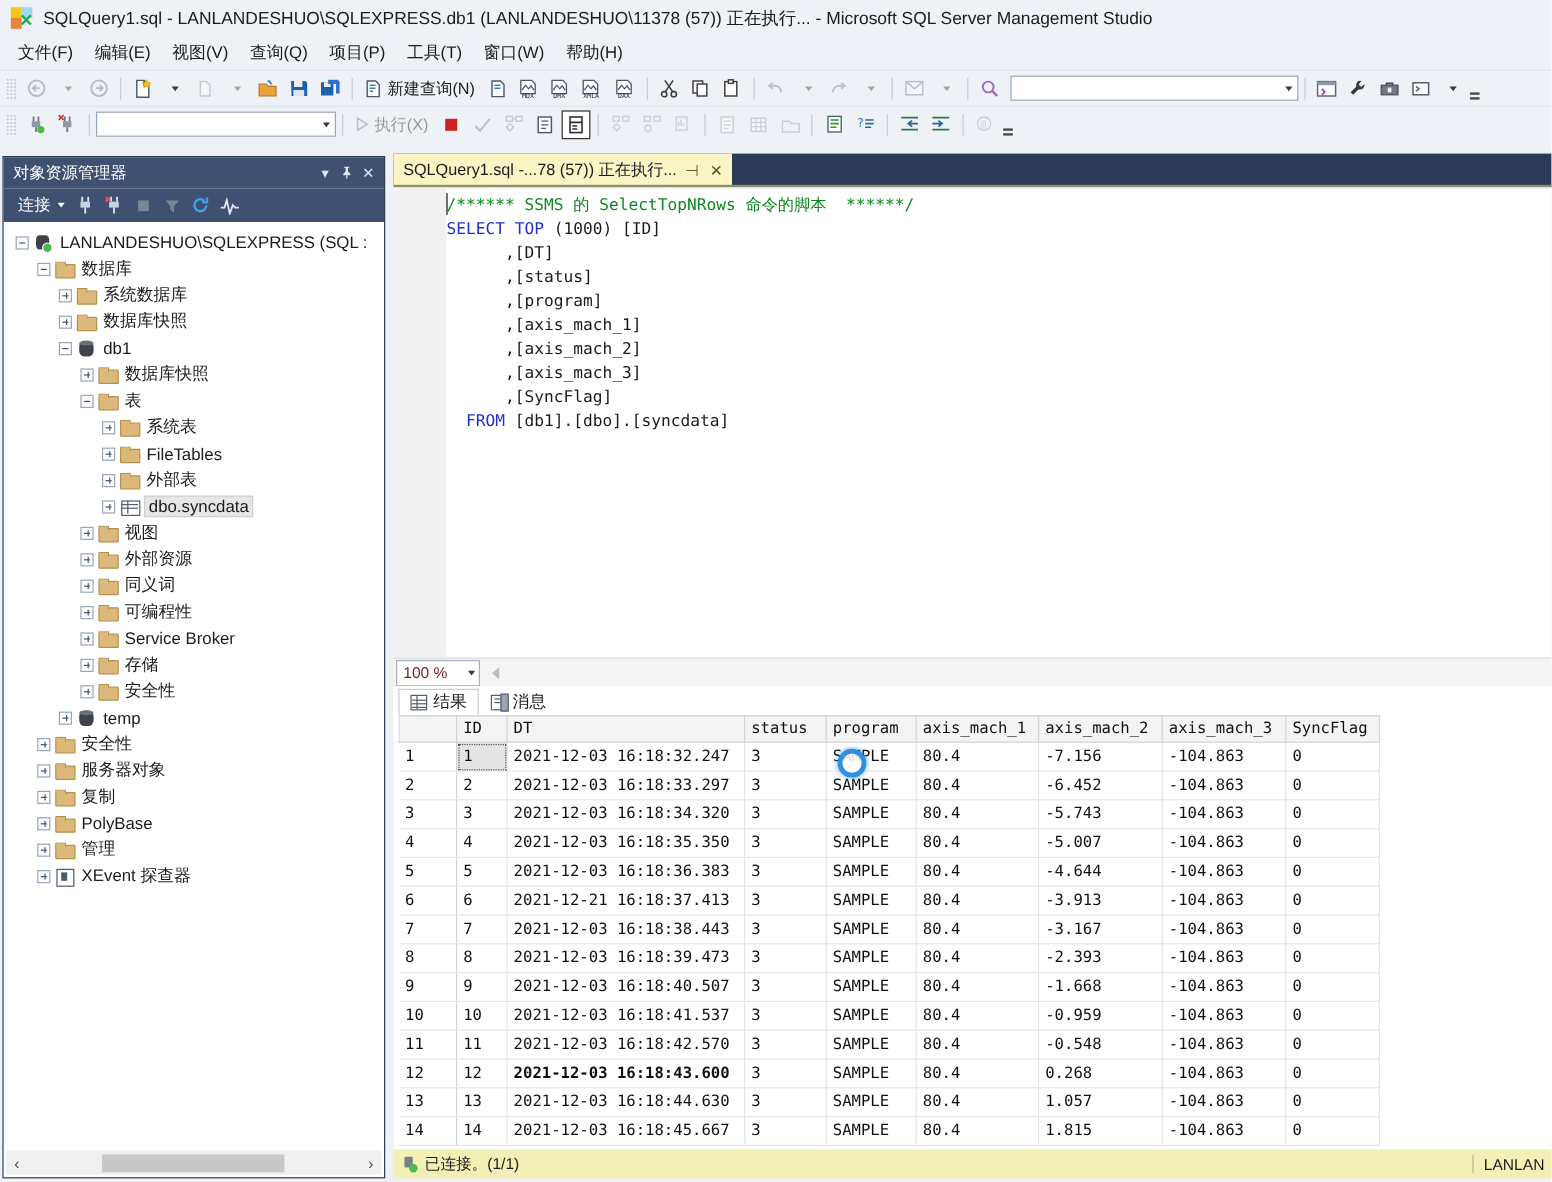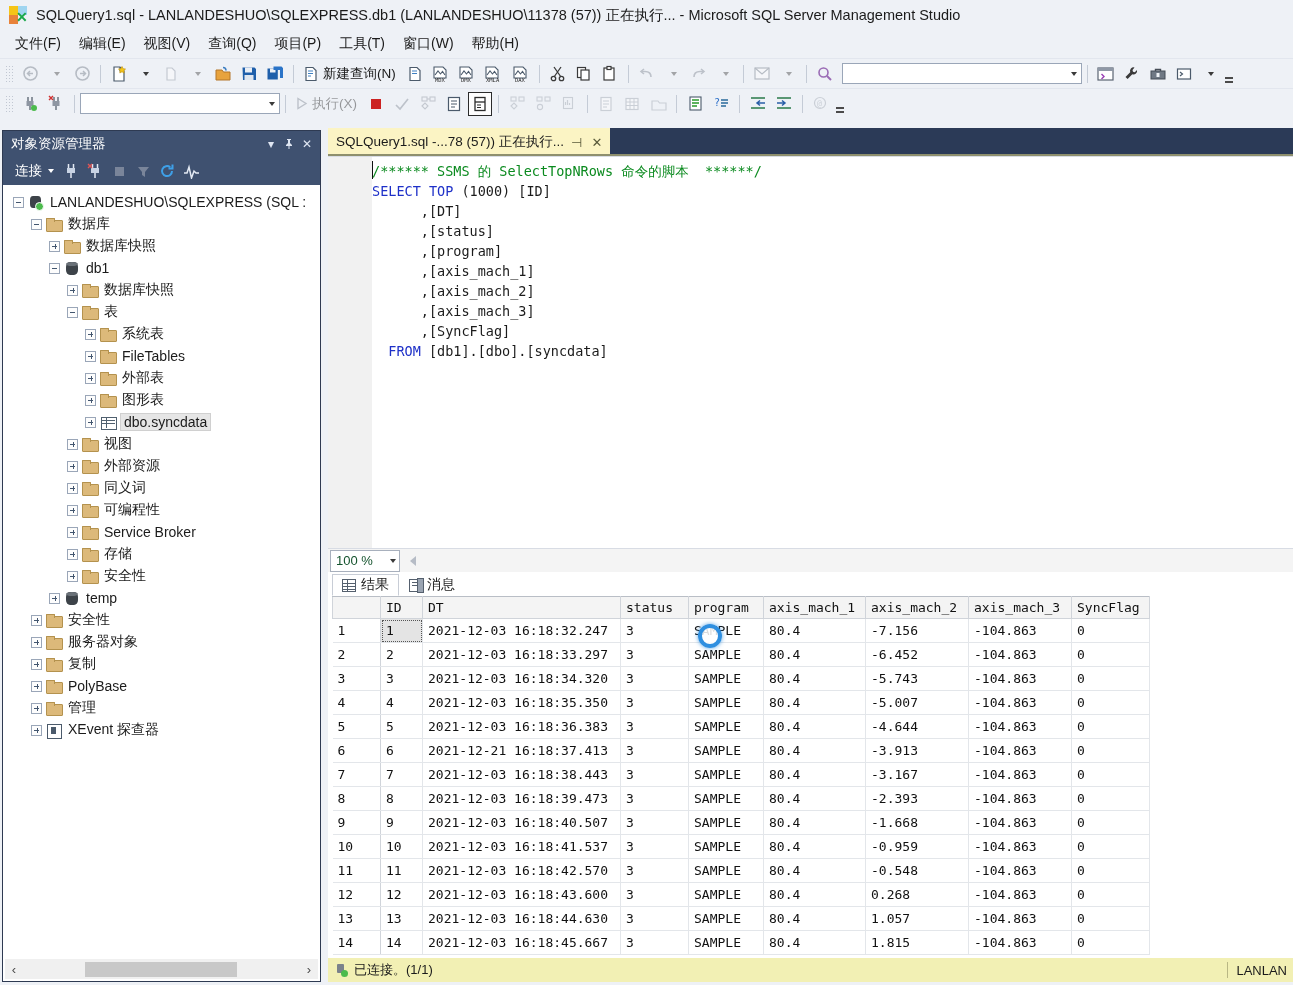--- a/index.html
+++ b/index.html
@@ -150,21 +150,21 @@
 
   
   .zoombar {
     position: absolute; left: 328px; top: 548px; width: 965px; height: 24px;
     background: #f4f4f4; display: flex; align-items: center; border-top: 1px solid #d8dce4;
   }
   .zoom-combo {
     width: 70px; height: 22px; background: #ffffff; border: 1px solid #a8b0bd;
     display: flex; align-items: center; padding: 0 3px 0 5px; margin-left: 2px; flex: none;
   }
-  .zoom-combo .zv { flex: 1; font-size: 13px; color: #14532d; }
+  .zoom-combo .zv { flex: 1; font-size: 13px; color: #7f1d1d; }
   .zsplit-left { width: 18px; height: 20px; display:flex; align-items:center; justify-content:center; margin-left: 4px; }
   .ztri { width:0;height:0;border-top:5px solid transparent;border-bottom:5px solid transparent;border-right:6px solid #b6bcc6; }
 
   
   .results { position: absolute; left: 328px; top: 572px; width: 965px; height: 386px; background: #ffffff; }
   .res-tabs { height: 24px; display: flex; align-items: flex-end; background: #ffffff; padding-left: 4px; }
   .res-tab {
     height: 22px; display: flex; align-items: center; gap: 5px; padding: 0 9px;
     font-size: 14px; color: #1b1b1b; cursor: default; border: 1px solid transparent;
   }
@@ -628,20 +628,25 @@
             <span class="tlabel">LANLANDESHUO\SQLEXPRESS (SQL :</span>
           </div>
           <div class="tnode" style="padding-left: 26px;">
             <span class="exp"></span>
             <span class="ic folder"></span>
             <span class="tlabel">数据库</span>
           </div>
           <div class="tnode" style="padding-left: 44px;">
             <span class="exp plus"></span>
             <span class="ic folder"></span>
+            <span class="tlabel">系统数据库</span>
+          </div>
+          <div class="tnode" style="padding-left: 44px;">
+            <span class="exp plus"></span>
+            <span class="ic folder"></span>
             <span class="tlabel">数据库快照</span>
           </div>
           <div class="tnode" style="padding-left: 44px;">
             <span class="exp"></span>
             <span class="ic db"></span>
             <span class="tlabel">db1</span>
           </div>
           <div class="tnode" style="padding-left: 62px;">
             <span class="exp plus"></span>
             <span class="ic folder"></span>
@@ -659,25 +664,20 @@
           </div>
           <div class="tnode" style="padding-left: 80px;">
             <span class="exp plus"></span>
             <span class="ic folder"></span>
             <span class="tlabel">FileTables</span>
           </div>
           <div class="tnode" style="padding-left: 80px;">
             <span class="exp plus"></span>
             <span class="ic folder"></span>
             <span class="tlabel">外部表</span>
-          </div>
-          <div class="tnode" style="padding-left: 80px;">
-            <span class="exp plus"></span>
-            <span class="ic folder"></span>
-            <span class="tlabel">图形表</span>
           </div>
           <div class="tnode" style="padding-left: 80px;">
             <span class="exp plus"></span>
             <span class="ic table">
               <i class="v"></i>
             </span>
             <span class="tlabel sel">dbo.syncdata</span>
           </div>
           <div class="tnode" style="padding-left: 62px;">
             <span class="exp plus"></span>
@@ -930,21 +930,21 @@
               <td style="width: 68px;">3</td>
               <td style="width: 75px;">SAMPLE</td>
               <td style="width: 102px;">80.4</td>
               <td style="width: 103px;">-0.548</td>
               <td style="width: 103px;">-104.863</td>
               <td style="width: 78px;">0</td>
             </tr>
             <tr>
               <td class="rowhdr" style="width: 48px;">12</td>
               <td style="width: 42px;">12</td>
-              <td style="width: 198px;">2021-12-03 16:18:43.600</td>
+              <td style="width: 198px; font-weight: bold;">2021-12-03 16:18:43.600</td>
               <td style="width: 68px;">3</td>
               <td style="width: 75px;">SAMPLE</td>
               <td style="width: 102px;">80.4</td>
               <td style="width: 103px;">0.268</td>
               <td style="width: 103px;">-104.863</td>
               <td style="width: 78px;">0</td>
             </tr>
             <tr>
               <td class="rowhdr" style="width: 48px;">13</td>
               <td style="width: 42px;">13</td>

